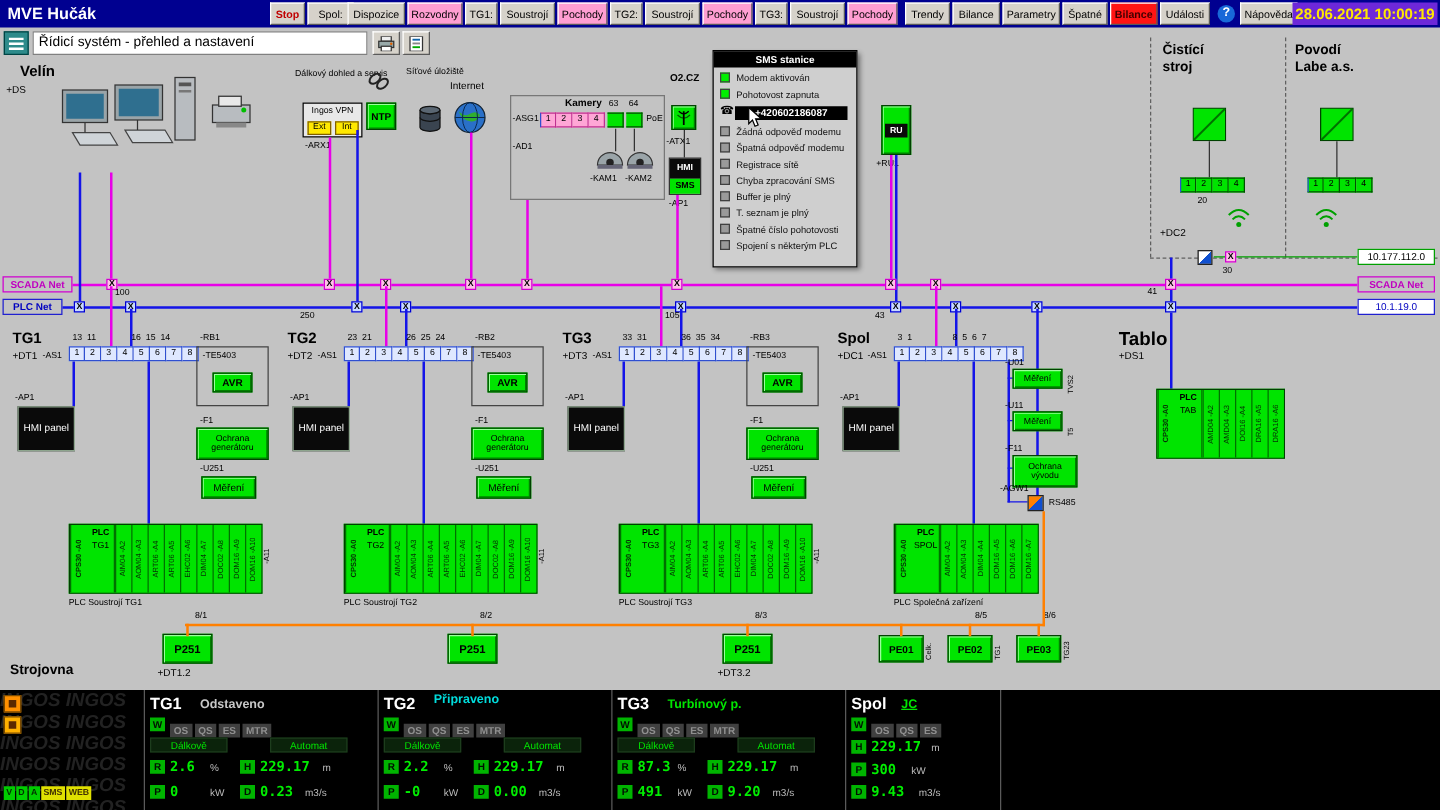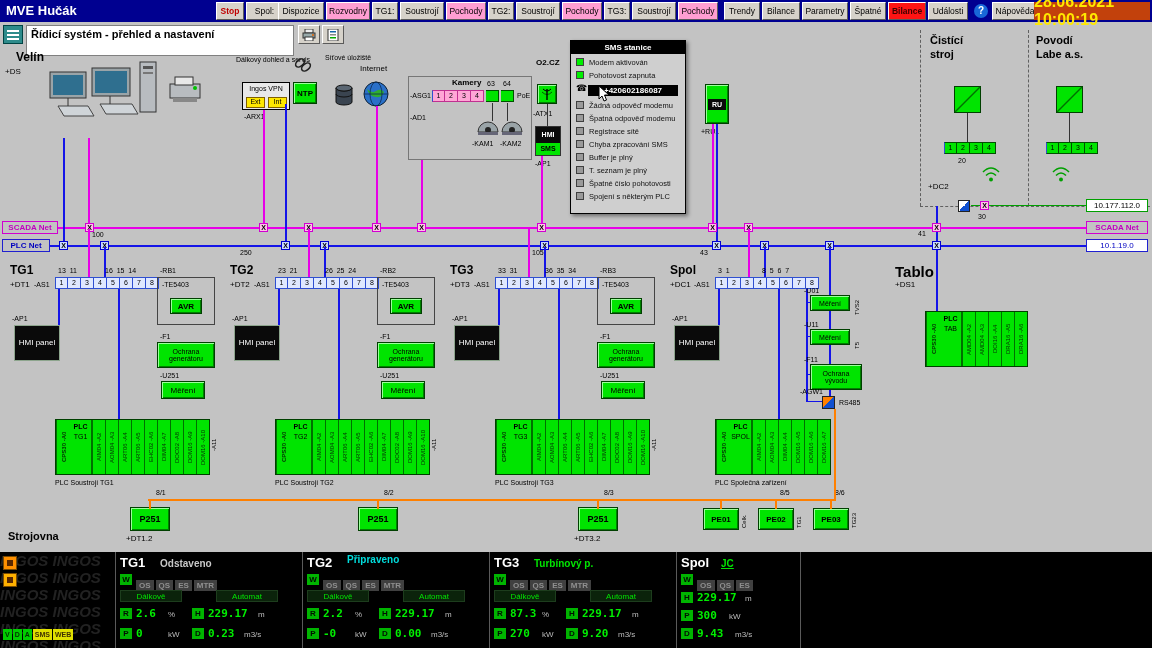--- a/index.html
+++ b/index.html
@@ -14,24 +14,24 @@
 .c{text-align:center}
 .vt{writing-mode:vertical-rl;transform:rotate(180deg)}
 
 .topbar{left:0;top:0;width:1152px;height:22px;background:#000090}
 .tbtitle{left:6px;top:3px;color:#fff;font-weight:bold;font-size:13px}
 .btn{position:absolute;top:2px;height:18px;background:#d6d2ca;border:1px solid;border-color:#fff #5a5a5a #5a5a5a #fff;font-size:8.5px;display:flex;align-items:center;justify-content:center;color:#000;cursor:pointer;white-space:nowrap}
 .btn.pink{background:#ff9ed2}
 .btn.alarm{background:#ff1414;color:#400000;font-weight:bold}
 .btn.stop{color:#c00000;font-weight:bold}
 .helpicn{position:absolute;top:4px;width:14px;height:14px;background:#1868d8;color:#fff;border-radius:7px;font-size:10px;font-weight:bold;text-align:center;line-height:14px}
-.dt{position:absolute;top:2px;right:2px;width:116px;height:18px;background:#c2410c;color:#ffe800;font-weight:bold;font-size:16px;display:flex;align-items:center;justify-content:center}
+.dt{position:absolute;top:2px;right:2px;width:116px;height:18px;background:#6d28d9;color:#ffe800;font-weight:bold;font-size:12px;display:flex;align-items:center;justify-content:center}
 
 .menu-btn{left:3px;top:25px;width:20px;height:19px;background:#2e8b8b;border:1px solid #044;display:flex;align-items:center;justify-content:center}
-.titlebox{left:26px;top:25px;width:268px;height:31px;background:#fff;border:1px solid #808080;font-size:11px;font-weight:bold;padding:2px 4px;white-space:nowrap}
+.titlebox{left:26px;top:25px;width:268px;height:19px;background:#fff;border:1px solid #808080;font-size:11px;font-weight:normal;padding:2px 4px;white-space:nowrap}
 .hbtn{position:absolute;top:25px;width:22px;height:19px;background:#d6d2ca;border:1px solid;border-color:#fff #5a5a5a #5a5a5a #fff;display:flex;align-items:center;justify-content:center}
 
 .gbox{background:#00e400;border:1px solid #004000;box-shadow:inset 1px 1px 0 #9cff9c,inset -1px -1px 0 #008000;display:flex;align-items:center;justify-content:center;text-align:center;color:#000}
 .hmibox{background:#0a0a0a;border:1px solid #8da58d;color:#fff;font-size:8px;line-height:10px;display:flex;align-items:center;justify-content:center;text-align:center;padding:2px}
 .strip{display:flex}
 .pcell{width:13px;height:12px;background:#dfe8ff;border:1px solid #2f4fd0;border-left:none;font-size:7px;text-align:center;line-height:10px;color:#000}
 .strip .pcell:first-child{border-left:1px solid #2f4fd0}
 .pcell.pink{background:#ffa6d6;border-color:#c03090}
 .pcell.grn{background:#00e400;border-color:#005000}
 .gcell{width:13px;height:12px;background:#00e400;border:1px solid #005000;border-left:none}
@@ -665,21 +665,21 @@
       <span class="a flags" style="left:20px;top:22px"><span class="flagb">OS</span><span class="flagb">QS</span><span class="flagb">ES</span><span class="flagb">MTR</span></span>
       <span class="a mode" style="left:4px;top:38px;width:62px">Dálkově</span>
       <span class="a mode" style="left:100px;top:38px;width:62px">Automat</span>
       <span class="a badge" style="left:4px;top:56px">R</span>
       <span class="a val" style="left:20px;top:55px">87.3</span>
       <span class="a unit" style="left:52px;top:58px">%</span>
       <span class="a badge" style="left:76px;top:56px">H</span>
       <span class="a val" style="left:92px;top:55px">229.17</span>
       <span class="a unit" style="left:142px;top:58px">m</span>
       <span class="a badge" style="left:4px;top:76px">P</span>
-      <span class="a val" style="left:20px;top:75px">270</span>
+      <span class="a val" style="left:20px;top:75px">491</span>
       <span class="a unit" style="left:52px;top:78px">kW</span>
       <span class="a badge" style="left:76px;top:76px">D</span>
       <span class="a val" style="left:92px;top:75px">9.20</span>
       <span class="a unit" style="left:128px;top:78px">m3/s</span>
     </div>
 
     <div class="panel" style="left:676px;width:125px;border-right:1px solid #5a5a5a">
       <span class="a pname" style="left:4px;top:3px">Spol</span>
       <span class="a pstate" style="left: 44px; top: 6px; color: rgb(0, 229, 0); text-decoration: underline;">JC</span>
       <span class="a badge" style="left:4px;top:22px">W</span>

